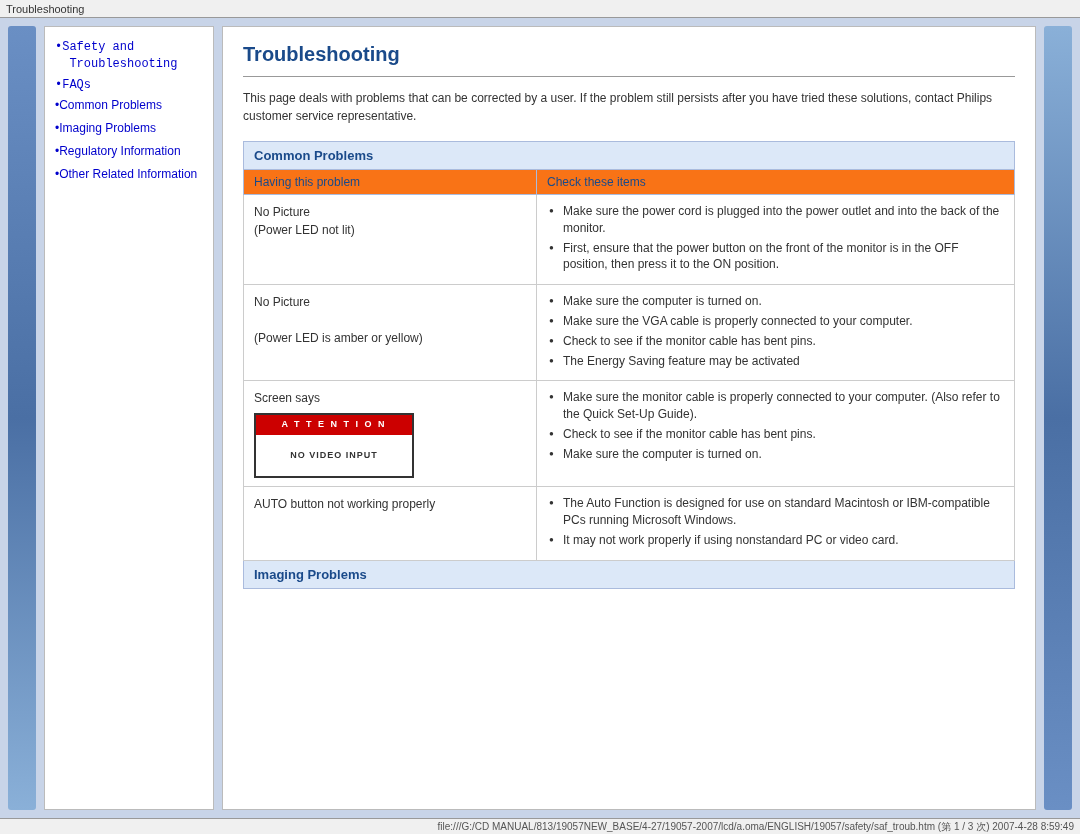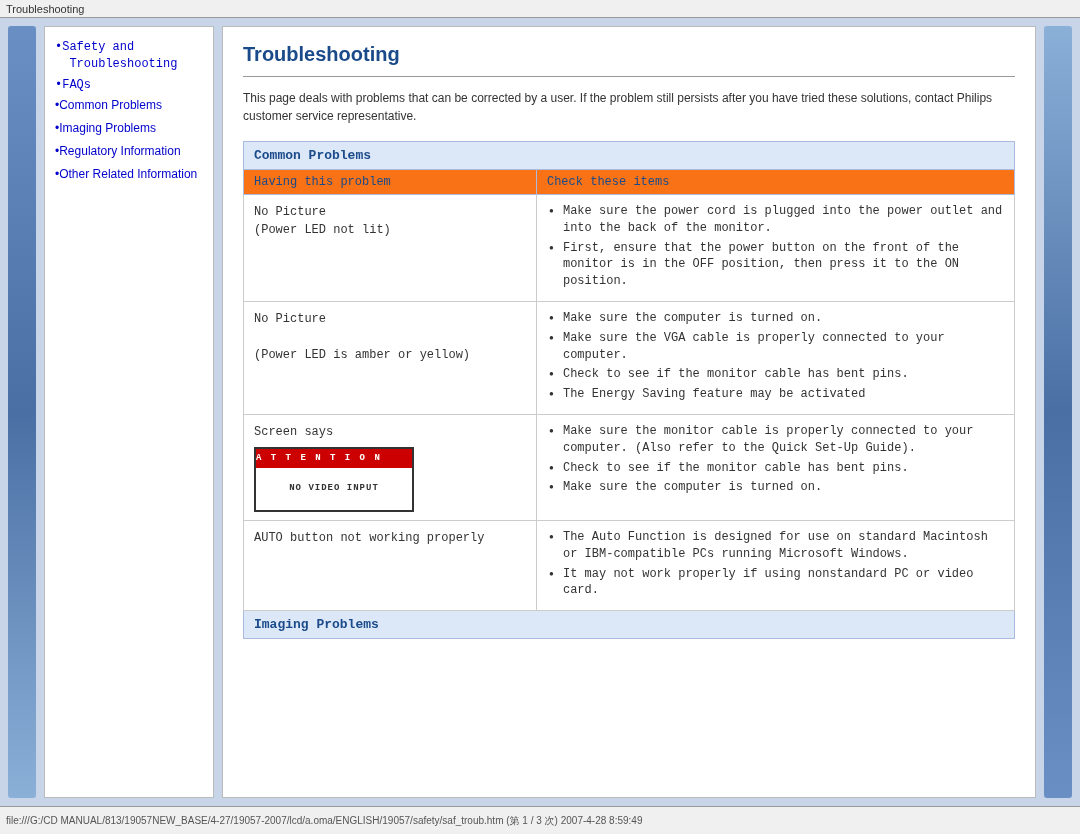--- a/index.html
+++ b/index.html
@@ -83,21 +83,20 @@
       color: #333;
       margin-bottom: 16px;
       line-height: 1.5;
     }
     
     .trouble-table {
       width: 100%;
       border-collapse: collapse;
       font-size: 12px;
       margin-bottom: 16px;
-      font-family: Liberation Mono, monospace;
     }
     .section-header-row td {
       background: #dce8f8;
       color: #1a4a8a;
       font-weight: bold;
       font-size: 13px;
       padding: 6px 10px;
       border: 1px solid #aabbdd;
     }
     .col-header-row td {
@@ -144,20 +143,21 @@
       border: 2px solid #333;
       width: 160px;
       margin-top: 6px;
       background: white;
     }
     .no-video-header {
       background: #cc0000;
       color: white;
       font-size: 9px;
       letter-spacing: 2px;
+      text-align: center;
       padding: 3px 0;
       font-weight: bold;
     }
     .no-video-body {
       padding: 14px 10px;
       text-align: center;
       font-size: 9px;
       letter-spacing: 1px;
       color: #333;
       font-weight: bold;
@@ -169,23 +169,24 @@
       border-radius: 3px;
       flex-shrink: 0;
     }
     
     .footer {
       background: #f0f0f0;
       border-top: 1px solid #999;
       padding: 2px 6px;
       font-size: 10px;
       color: #555;
-      height: 28px;
+      height: 16px;
       display: flex;
       align-items: center;
+      justify-content: flex-end;
     }
   </style>
 </head>
 <body>
 
 <div class="title-bar">
   <span>Troubleshooting</span>
 </div>
 
 <div class="main-wrapper">

